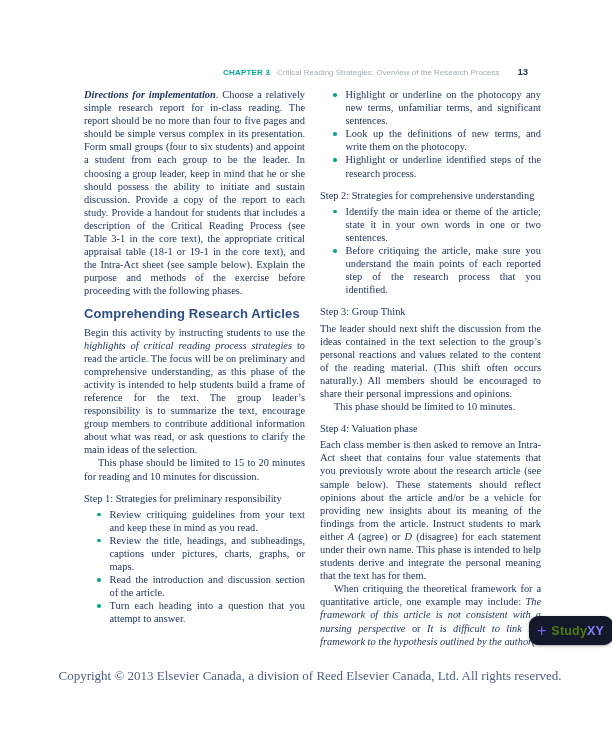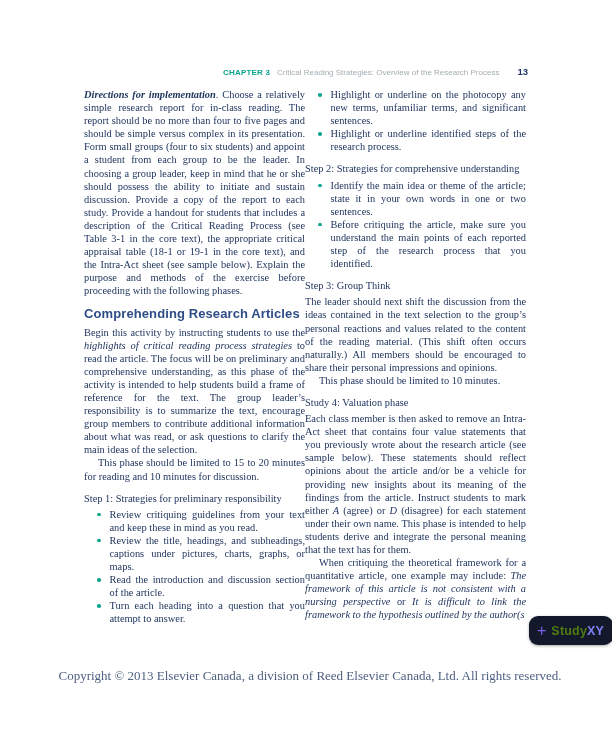--- a/index.html
+++ b/index.html
@@ -7,21 +7,21 @@
         font-family:"Liberation Serif", serif;color:#21365f;}
 
   
   .header{position:absolute;top:61px;left:0;width:528px;display:flex;justify-content:flex-end;
           align-items:baseline;font-family:"Liberation Sans", sans-serif;}
   .chapter-label{color:#0aa58c;font-weight:700;font-size:8px;letter-spacing:.2px;}
   .header-title{color:#a3adb3;font-size:8px;margin-left:7px;margin-top:7px;}
   .page-number{color:#21365f;font-weight:700;font-size:9.5px;margin-left:18px;}
 
   
-  .columns{position:absolute;top:88px;left:84px;width:457px;display:flex;}
+  .columns{position:absolute;top:88px;left:84px;width:457px;display:flex;gap:15px;}
   .col{width:221px;font-size:10.4px;line-height:13.1px;}
   p{margin:0;text-align:justify;}
   .indent{text-indent:14px;}
   .run-i{font-style:italic;}
   .run-b{font-weight:700;}
   .section-heading{font-family:"Liberation Sans", sans-serif;color:#2e4d87;font-weight:700;
                    font-size:13px;line-height:15px;margin:8px 0 5px 0;letter-spacing:.1px;}
   .step{margin:9px 0 3px 0;text-align:left;}
 
   ul.bullets{list-style:none;margin:0;padding:0;}
@@ -82,38 +82,42 @@
     </div>
 
     <div class="col">
       <ul class="bullets">
         <li>
           <span class="dot"></span>
           <span class="bt"><span>Highlight or underline on the photocopy any new terms, unfamiliar terms, and significant sentences.</span></span>
         </li>
         <li>
           <span class="dot"></span>
+          <span class="bt"><span>Look up the definitions of new terms, and write them on the photocopy.</span></span>
+        </li>
+        <li>
+          <span class="dot"></span>
           <span class="bt"><span>Highlight or underline identified steps of the research process.</span></span>
         </li>
       </ul>
       <p class="step">Step 2: Strategies for comprehensive understanding</p>
       <ul class="bullets">
         <li>
           <span class="dot"></span>
           <span class="bt"><span>Identify the main idea or theme of the article; state it in your own words in one or two sentences.</span></span>
         </li>
         <li>
           <span class="dot"></span>
           <span class="bt"><span>Before critiquing the article, make sure you understand the main points of each reported step of the research process that you identified.</span></span>
         </li>
       </ul>
       <p class="step">Step 3: Group Think</p>
       <p><span>The leader should next shift the discussion from the ideas contained in the text selection to the group’s personal reactions and values related to the content of the reading material. (This shift often occurs naturally.) All members should be encouraged to share their personal impressions and opinions.</span></p>
       <p class="indent"><span>This phase should be limited to 10 minutes.</span></p>
-      <p class="step">Study 4: Valuation phase</p>
+      <p class="step">Step 4: Valuation phase</p>
       <p><span>Each class member is then asked to remove an Intra-Act sheet that contains four value statements that you previously wrote about the research article (see sample below). These statements should reflect opinions about the article and/or be a vehicle for providing new insights about its meaning of the findings from the article. Instruct students to mark either </span><span class="run-i">A</span><span> (agree) or </span><span class="run-i">D</span><span> (disagree) for each statement under their own name. This phase is intended to help students derive and integrate the personal meaning that the text has for them.</span></p>
       <p class="indent"><span>When critiquing the theoretical framework for a quantitative article, one example may include: </span><span class="run-i">The framework of this article is not consistent with a nursing perspective</span><span> or </span><span class="run-i">It is difficult to link the framework to the hypothesis outlined by the author(s</span></p>
     </div>
 
   </div>
 
   <div class="footer">Copyright © 2013 Elsevier Canada, a division of Reed Elsevier Canada, Ltd. All rights reserved.</div>
 
   <div class="watermark">
     <span class="wm-plus">+</span>

